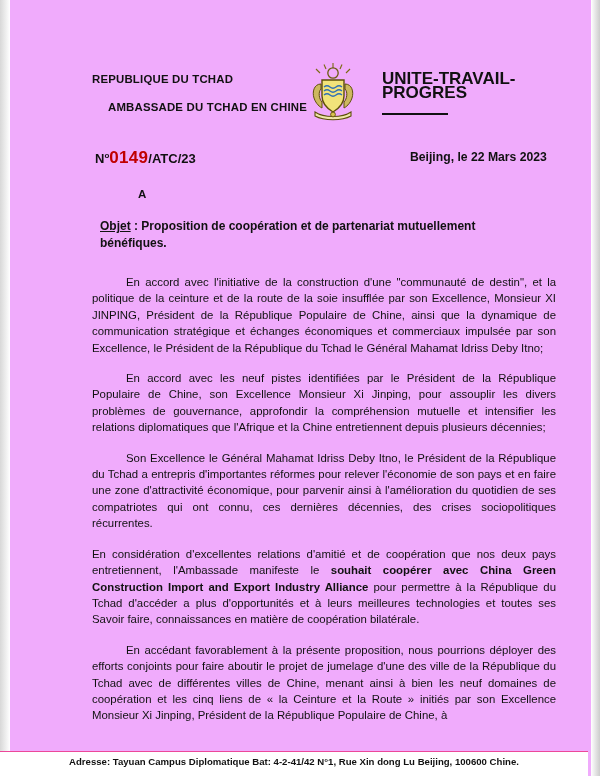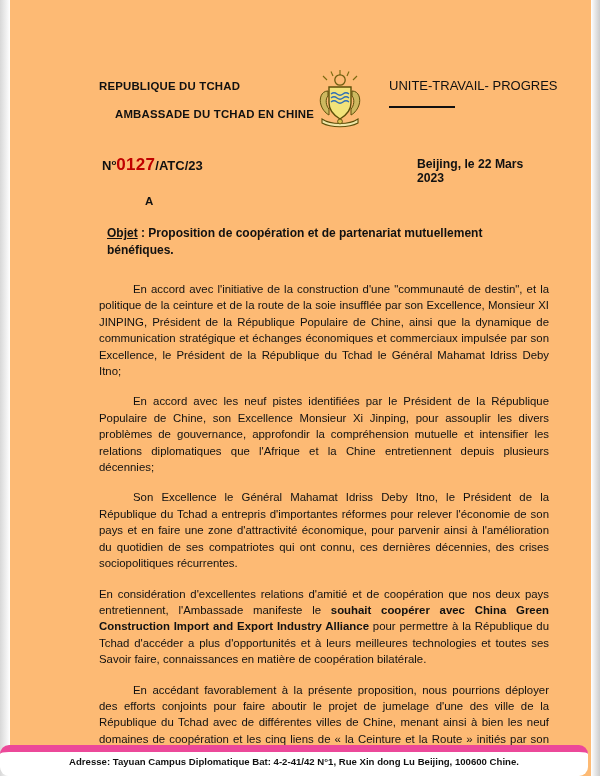--- a/index.html
+++ b/index.html
@@ -10,23 +10,23 @@
   body {
     width: 600px;
     height: 776px;
     overflow: hidden;
     font-family: "Liberation Sans", sans-serif;
   }
   .page {
     position: relative;
     width: 600px;
     height: 776px;
-    background: #fdba74;
+    background: #f0abfc;
     box-sizing: border-box;
-    padding: 17px;
+    padding: 10px;
     overflow: hidden;
   }
   
   .page::before {
     content: "";
     position: absolute;
     left: 0; top: 0; bottom: 0;
     width: 10px;
     background: linear-gradient(to right, #d8d8d8, #ffffff);
     pointer-events: none;
@@ -66,22 +66,22 @@
   }
   .hdr-line2 { margin-top: 14px; text-align: right; }
   .hdr-right {
     position: absolute;
     left: 290px;
     top: 0;
     width: 200px;
     text-align: left;
   }
   .hdr-right .motto {
-    font-weight: normal;
-    font-size: 13px;
+    font-weight: bold;
+    font-size: 17px;
     color: #111;
     line-height: 14px;
   }
   .hdr-rule {
     width: 66px;
     height: 2px;
     background: #111;
     margin-top: 13px;
   }
   .coat {
@@ -174,24 +174,23 @@
   .para.noindent { text-indent: 0; }
   .para b { font-weight: bold; }
 
   
   .footer {
     position: absolute;
     left: 0;
     right: 12px;
     bottom: 0;
     height: 24px;
-    border-top: 7px solid #ec4899;
+    border-top: 1px solid #ec4899;
     z-index: 3;
     background: #fff;
-    border-radius: 9px;
   }
   .footer-text {
     text-align: center;
     font-weight: bold;
     font-size: 9.6px;
     color: #111;
     padding-top: 4px;
     overflow: hidden;
     white-space: nowrap;
   }
@@ -239,21 +238,21 @@
       </div>
 
       <div class="hdr-right">
         <div class="motto">UNITE-TRAVAIL- PROGRES</div>
         <div class="hdr-rule"></div>
       </div>
     </div>
 
     <div class="refline">
       <div class="ref-no">
-        <span>N</span><sup>o</sup><span class="num">0127</span><span>/ATC/23</span>
+        <span>N</span><sup>o</sup><span class="num">0149</span><span>/ATC/23</span>
       </div>
       <div class="ref-place">Beijing, le 22 Mars 2023</div>
     </div>
 
     <div class="a-mark">A</div>
 
 
     <div class="objet">
       <span class="u">Objet</span><span> : Proposition de coopération et de partenariat mutuellement bénéfiques.</span>
     </div>

